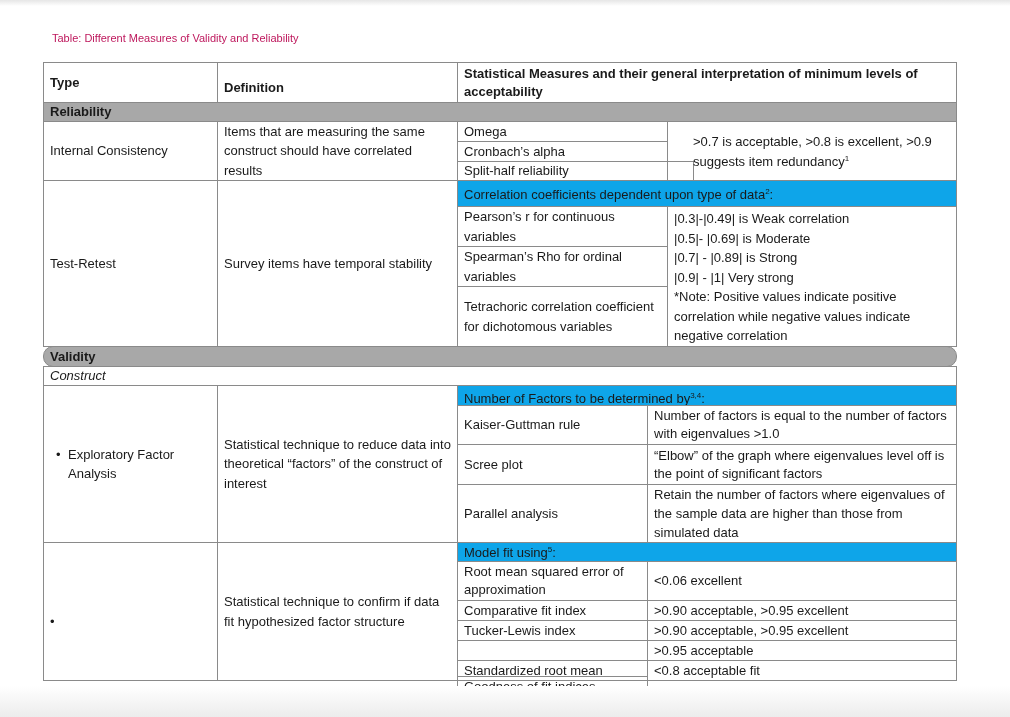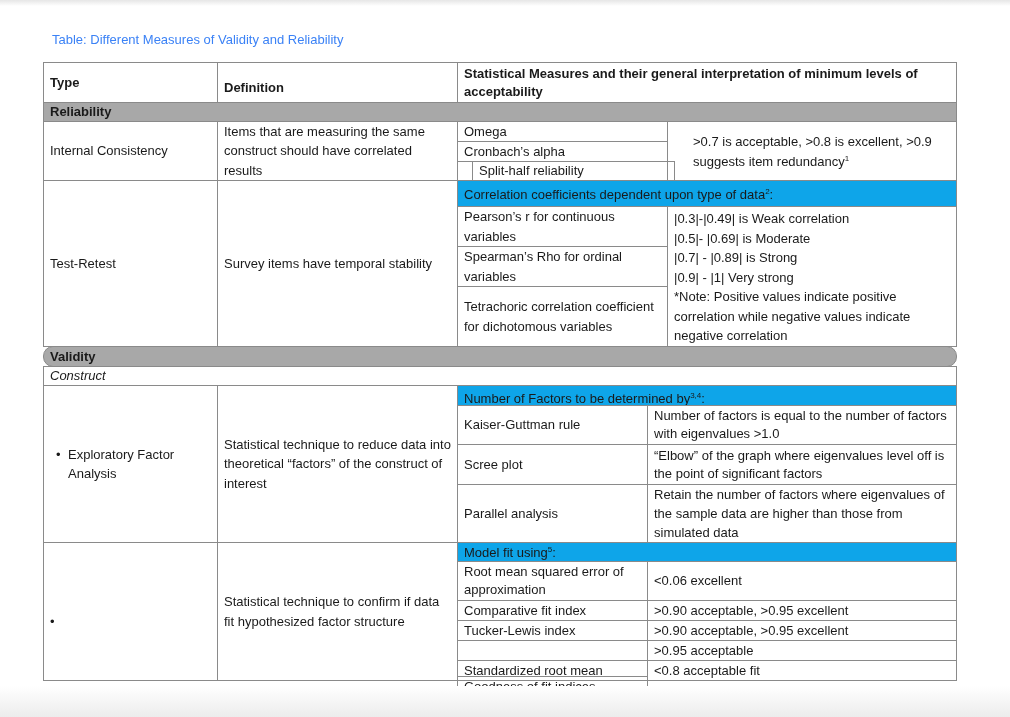--- a/index.html
+++ b/index.html
@@ -6,21 +6,21 @@
   body {
     width: 1010px; height: 717px; position: relative; overflow: hidden;
     background: #ffffff;
     font-family: "Liberation Sans", sans-serif;
     color: #1a1a1a;
   }
   .topshade { position: absolute; left: 0; top: 0; width: 1010px; height: 6px;
     background: linear-gradient(#e6e6e6, #ffffff); }
   .bottomshade { position: absolute; left: 0; top: 686px; width: 1010px; height: 31px;
     background: linear-gradient(#ffffff, #ececec); }
-  .caption { position: absolute; left: 52px; top: 32px; font-size: 13px; color: #3b82f6; }
+  .caption { position: absolute; left: 52px; top: 32px; font-size: 11px; color: #be185d; }
   .cell { position: absolute; box-sizing: border-box; font-size: 13px; line-height: 19.5px;
     padding: 0 6px; display: flex; flex-direction: column; justify-content: center; }
   .b { border: 1px solid #8a8a8a; }
   .band { background: #a8a8a8; font-weight: bold; }
   .subband { background: #0ea5e9; }
   .ital { font-style: italic; }
   .sup { font-size: 8px; vertical-align: super; line-height: 0; }
   .bullet { padding-left: 12px; }
   .hd { font-weight: bold; }
 </style>
@@ -35,21 +35,21 @@
   <div class="cell b hd" style="left:43px;top:62px;width:175px;height:41px;">Type</div>
   <div class="cell b hd" style="left:217px;top:62px;width:241px;height:51px;">Definition</div>
   <div class="cell b hd" style="left:457px;top:62px;width:500px;height:41px;line-height:18px;">Statistical Measures and their general interpretation of minimum levels of acceptability</div>
 
   <div class="cell b band" style="left:43px;top:102px;width:914px;height:20px;">Reliability</div>
 
   <div class="cell b" style="left:43px;top:121px;width:175px;height:60px;">Internal Consistency</div>
   <div class="cell b" style="left:217px;top:121px;width:241px;height:60px;">Items that are measuring the same construct should have correlated results</div>
   <div class="cell b" style="left:457px;top:121px;width:211px;height:21px;">Omega</div>
   <div class="cell b" style="left:457px;top:141px;width:211px;height:21px;">Cronbach’s alpha</div>
-  <div class="cell b" style="left:457px;top:161px;width:203px;height:20px;margin-left:15px;">Split-half reliability</div>
+  <div class="cell b" style="left:457px;top:161px;width:237px;height:20px;">Split-half reliability</div>
   <div class="cell b" style="left:667px;top:121px;width:290px;height:70px;display:block;padding-top:10px;padding-left:25px;">
     <span>&gt;0.7 is acceptable, &gt;0.8 is excellent, &gt;0.9 suggests item redundancy</span><span class="sup">1</span>
   </div>
 
   <div class="cell b" style="left:43px;top:180px;width:175px;height:167px;">Test-Retest</div>
   <div class="cell b" style="left:217px;top:180px;width:241px;height:167px;">Survey items have temporal stability</div>
   <div class="cell b subband" style="left:457px;top:180px;width:500px;height:27px;display:block;padding-top:4px;">
     <span>Correlation coefficients dependent upon type of data</span><span class="sup">2</span><span>:</span>
   </div>
   <div class="cell b" style="left:457px;top:206px;width:211px;height:41px;">Pearson’s r for continuous variables</div>

